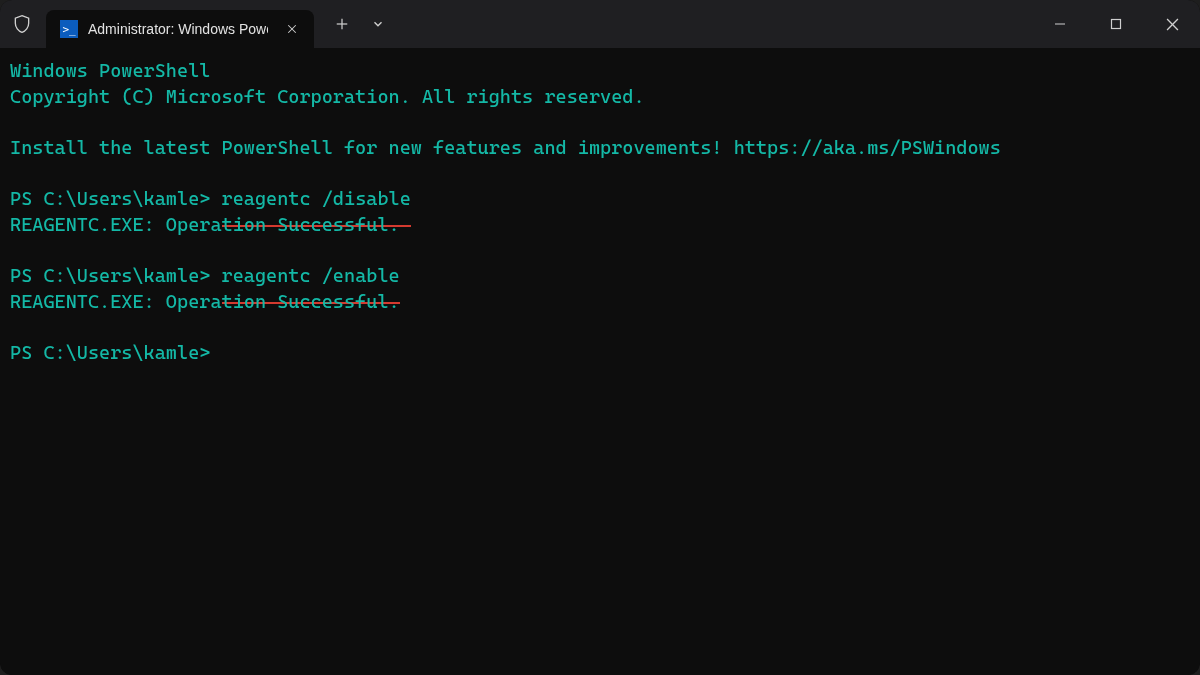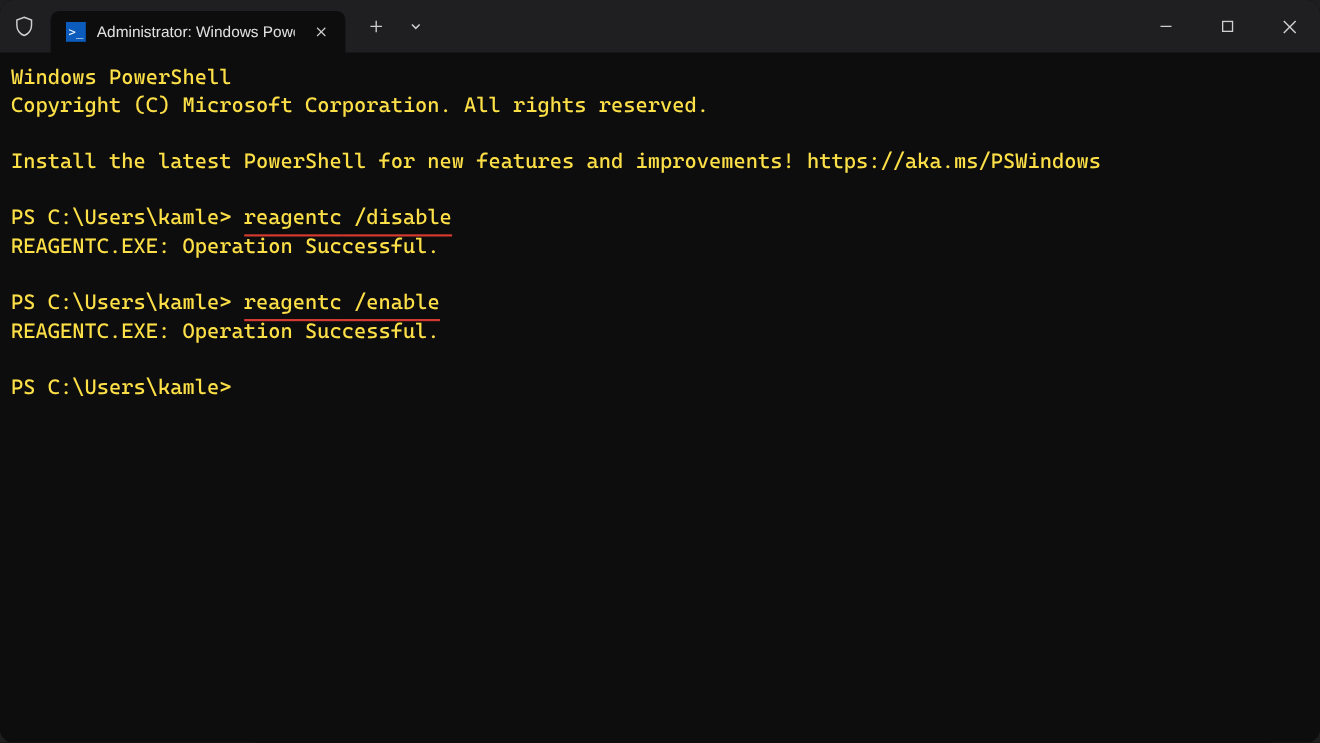--- a/index.html
+++ b/index.html
@@ -76,36 +76,36 @@
       margin-left:auto;
     }
     .win-btn {
       width: 56px; height: 48px;
       display:flex; align-items:center; justify-content:center;
       color:#cfcfcf;
     }
     .terminal {
       flex:1;
       background: #0d0d0d;
-      color: #fde047;
+      color: #14b8a6;
       font-family: "Cascadia Mono","Consolas",monospace;
       font-size: 19px;
       line-height: 1.35;
       padding: 10px 10px;
       white-space: pre;
       position: relative;
     }
     .scroll-arrow {
       position:absolute; right:4px; top:50px;
       width:12px; height:12px;
       display:flex;align-items:center;justify-content:center;
     }
     .hl {
       border-bottom: 2px solid #d43a2f;
-      padding-bottom: 4px;
+      padding-bottom: 16px;
     }
     svg { display:block; }
   </style>
 </head>
 <body>
 
 <div class="window">
   <div class="titlebar">
     <div class="shield-icon">
       <svg viewBox="0 0 24 24" width="20" height="20" fill="none" stroke="#cfcfcf" stroke-width="1.6">

